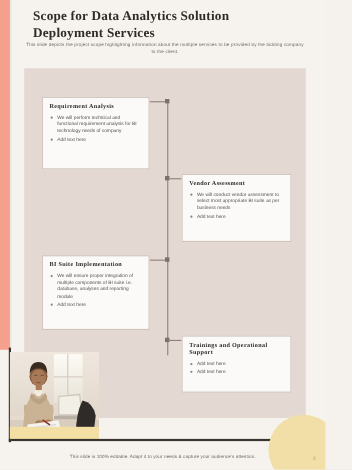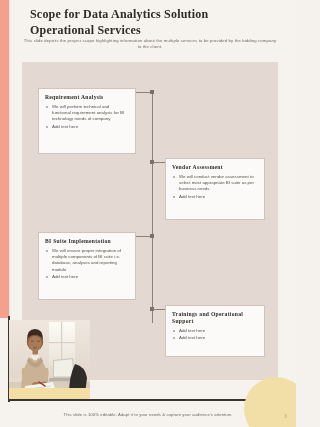--- a/index.html
+++ b/index.html
@@ -148,21 +148,21 @@
 <body>
 
 <div id="slide">
 
   <div class="left-bar"></div>
   <div class="left-bar-shadow"></div>
   <div class="left-rule"></div>
 
   <div class="title">
     <div>Scope for Data Analytics Solution</div>
-    <div>Operational Services</div>
+    <div>Deployment Services</div>
   </div>
 
   <div class="subtitle">This slide depicts the project scope highlighting information about the multiple services to be provided by the bidding company to the client.</div>
 
   <div class="panel"></div>
 
   <div class="tl-line"></div>
 
   <div class="tl-node" style="left:150px;top:90px;"></div>
   <div class="tl-conn" style="left:136px;top:92px;width:15px;"></div>

